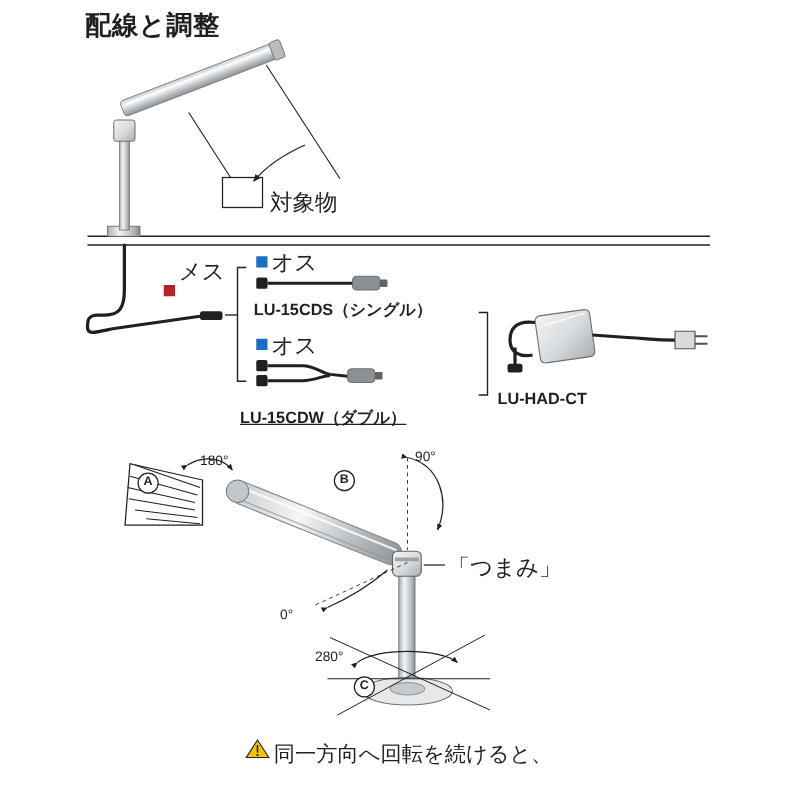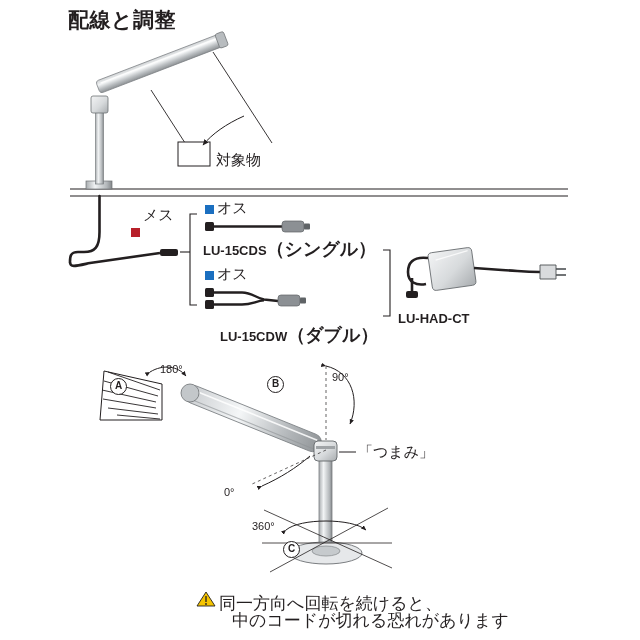--- a/index.html
+++ b/index.html
@@ -31,28 +31,28 @@
     color: #231f20;
     white-space: nowrap;
   }
   
   .lbl {
     position: absolute;
     white-space: nowrap;
     line-height: 1.25;
   }
   .lbl-sm { font-size: 11px; }
-  .lbl-md { font-size: 15px; }
+  .lbl-md { font-size: 18px; }
   .code {
     font-size: 13px;
     font-weight: bold;
     letter-spacing: 0px;
   }
   .code-sub {
-    font-size: 18px;
+    font-size: 13px;
     font-weight: bold;
     margin-top: 40px;
   }
   
   .sq {
     position: absolute;
     width: 9px;
     height: 9px;
   }
   .sq-blue { background: #1b6fc0; }
@@ -253,33 +253,32 @@
   <div class="sq sq-blue" style="left:205px; top:205px;"></div>
   <div class="lbl lbl-md" style="left:217px; top:199px;">オス</div>
 
   <div class="lbl" style="left:203px; top:238px;">
     <span class="code">LU-15CDS</span><span class="code-sub">（シングル）</span>
   </div>
 
   <div class="sq sq-blue" style="left:205px; top:271px;"></div>
   <div class="lbl lbl-md" style="left:217px; top:265px;">オス</div>
 
-  <div class="lbl" style="left:220px; top:324px;">
+  <div class="lbl" style="left:192px; top:324px;text-decoration:underline;">
     <span class="code">LU-15CDW</span><span class="code-sub">（ダブル）</span>
   </div>
 
   <div class="lbl code" style="left:398px; top:311px;">LU-HAD-CT</div>
 
   <div class="lbl lbl-sm" style="left:160px; top:363px;">180°</div>
-  <div class="lbl lbl-sm" style="left:332px; top:371px;">90°</div>
+  <div class="lbl lbl-sm" style="left:332px; top:360px;">90°</div>
   <div class="lbl lbl-sm" style="left:224px; top:486px;">0°</div>
-  <div class="lbl lbl-sm" style="left:252px; top:520px;">360°</div>
+  <div class="lbl lbl-sm" style="left:252px; top:520px;">280°</div>
 
   <div class="circ-badge" style="left:110px; top:378px;">A</div>
   <div class="circ-badge" style="left:267px; top:376px;">B</div>
   <div class="circ-badge" style="left:283px; top:541px;">C</div>
 
   <div class="lbl lbl-md" style="left:358px; top:443px;">「つまみ」</div>
 
   <div class="warn-text" style="left:219px; top:592px;">同一方向へ回転を続けると、</div>
-  <div class="warn-text" style="left:232px; top:609px;">中のコードが切れる恐れがあります</div>
 
 </div>
 
 </body></html>

